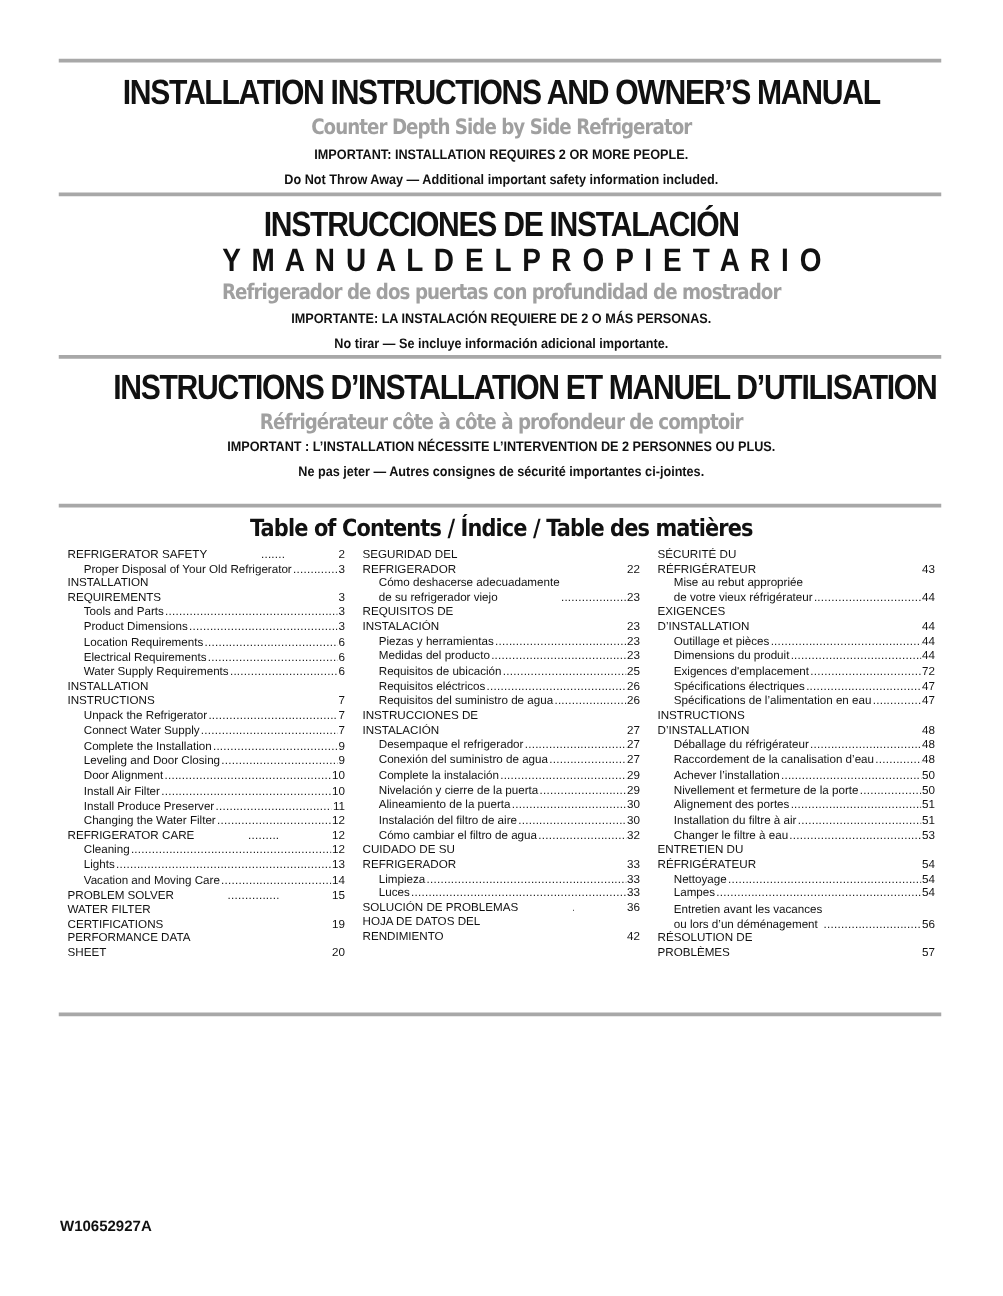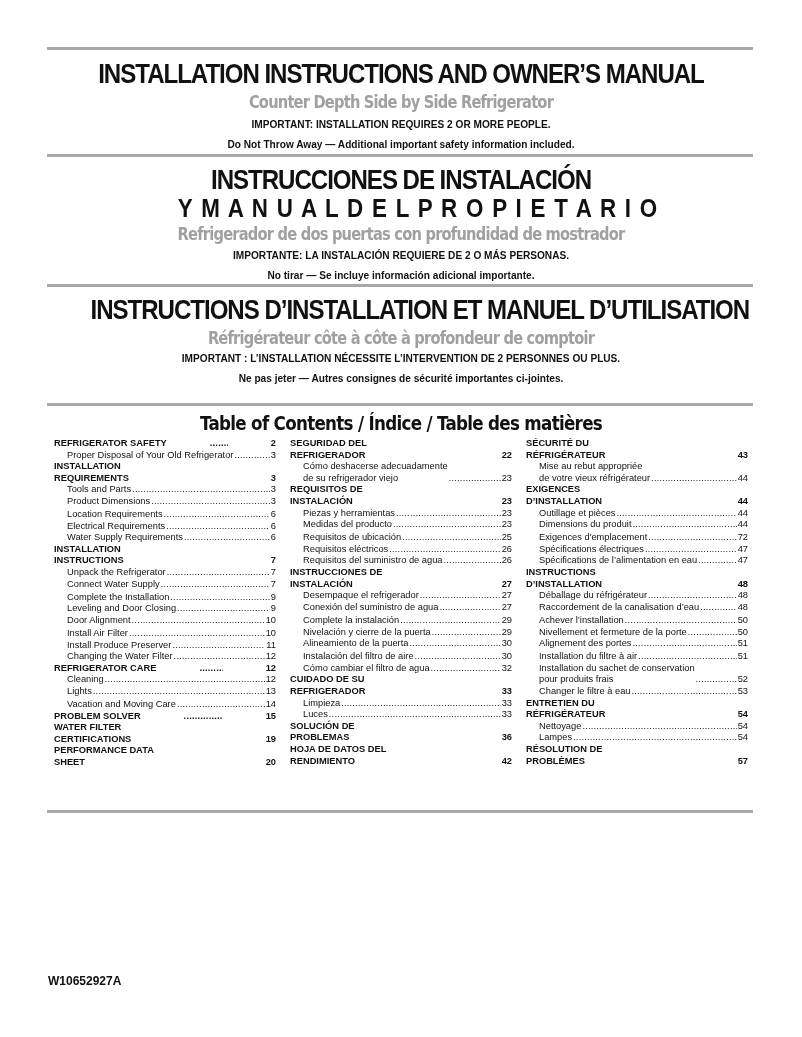--- a/index.html
+++ b/index.html
@@ -34,21 +34,21 @@
       letter-spacing: -0.8px; transform: scaleX(0.88); transform-origin: center;
       white-space: nowrap; line-height: 1;
     }
 
     .toc-col { position: absolute; top: 438px; width: 222px; font-size: 9.3px; line-height: 11.6px; }
     .toc-col.c1 { left: 54px; }
     .toc-col.c2 { left: 290px; }
     .toc-col.c3 { left: 526px; }
 
     .entry { display: flex; align-items: flex-end; white-space: nowrap; }
-    .entry.main { font-weight: bold; gap: 42px; }
+    .entry.main { font-weight: normal; gap: 42px; }
     .entry.sub { padding-left: 13px; justify-content: center; }
     .entry.gap { margin-top: 1.5px; }
     .entry .lbl { white-space: pre-line; }
     .entry .dots { flex: 1; overflow: hidden; white-space: nowrap; margin: 0 1px; }
     .entry .dots::before {
       content: "..............................................................................................................................................";
       letter-spacing: 0.2px;
     }
     .entry .pg { text-align: right; }
 
@@ -391,45 +391,45 @@
       <span class="lbl">Alignement des portes</span>
       <span class="dots"></span>
       <span class="pg">51</span>
     </div>
     <div class="entry sub gap">
       <span class="lbl">Installation du filtre à air</span>
       <span class="dots"></span>
       <span class="pg">51</span>
     </div>
     <div class="entry sub">
-      <span class="lbl">Installation du sachet de conservation
-pour produits frais</span>
-      <span class="dots"></span>
-      <span class="pg">52</span>
-    </div>
-    <div class="entry sub">
       <span class="lbl">Changer le filtre à eau</span>
       <span class="dots"></span>
       <span class="pg">53</span>
     </div>
     <div class="entry main">
       <span class="lbl">ENTRETIEN DU RÉFRIGÉRATEUR</span>
       <span class="dots"></span>
       <span class="pg">54</span>
     </div>
     <div class="entry sub">
       <span class="lbl">Nettoyage</span>
       <span class="dots"></span>
       <span class="pg">54</span>
     </div>
     <div class="entry sub">
       <span class="lbl">Lampes</span>
       <span class="dots"></span>
       <span class="pg">54</span>
     </div>
+    <div class="entry sub gap">
+      <span class="lbl">Entretien avant les vacances
+ou lors d’un déménagement</span>
+      <span class="dots"></span>
+      <span class="pg">56</span>
+    </div>
     <div class="entry main">
       <span class="lbl">RÉSOLUTION DE PROBLÈMES</span>
       <span class="dots"></span>
       <span class="pg">57</span>
     </div>
   </div>
 
 <div class="footer-code">W10652927A</div>
 
 </body></html>

